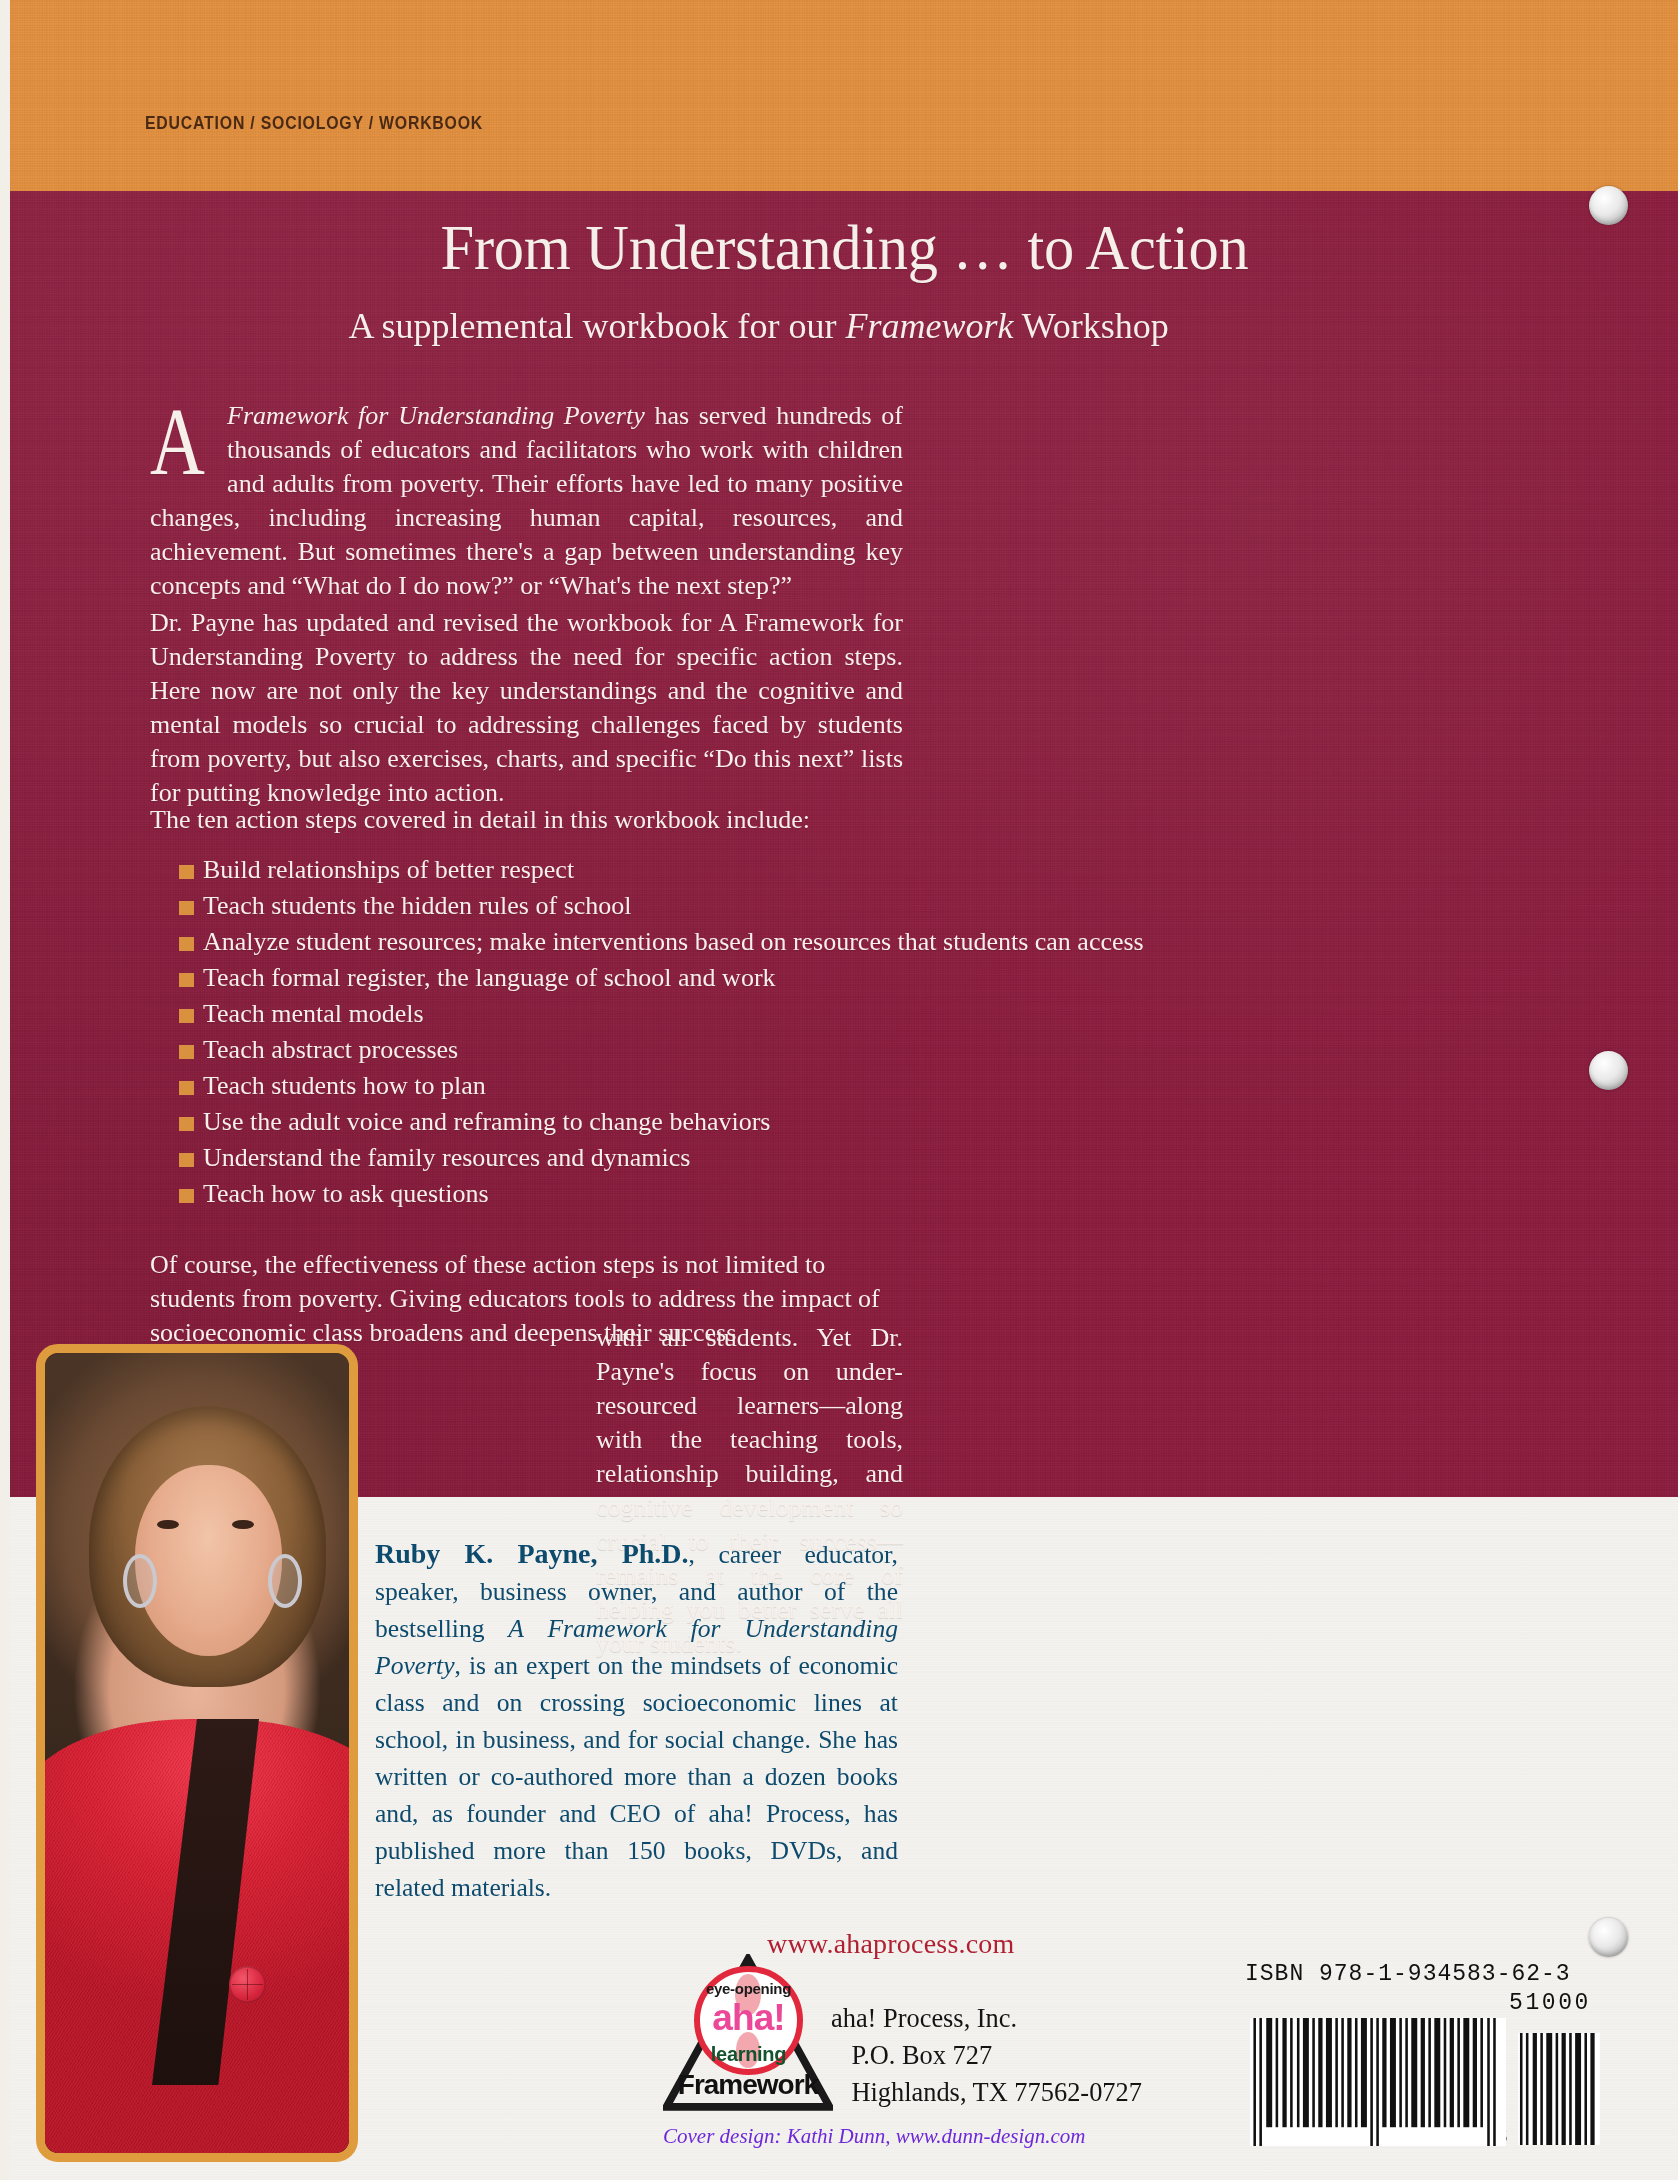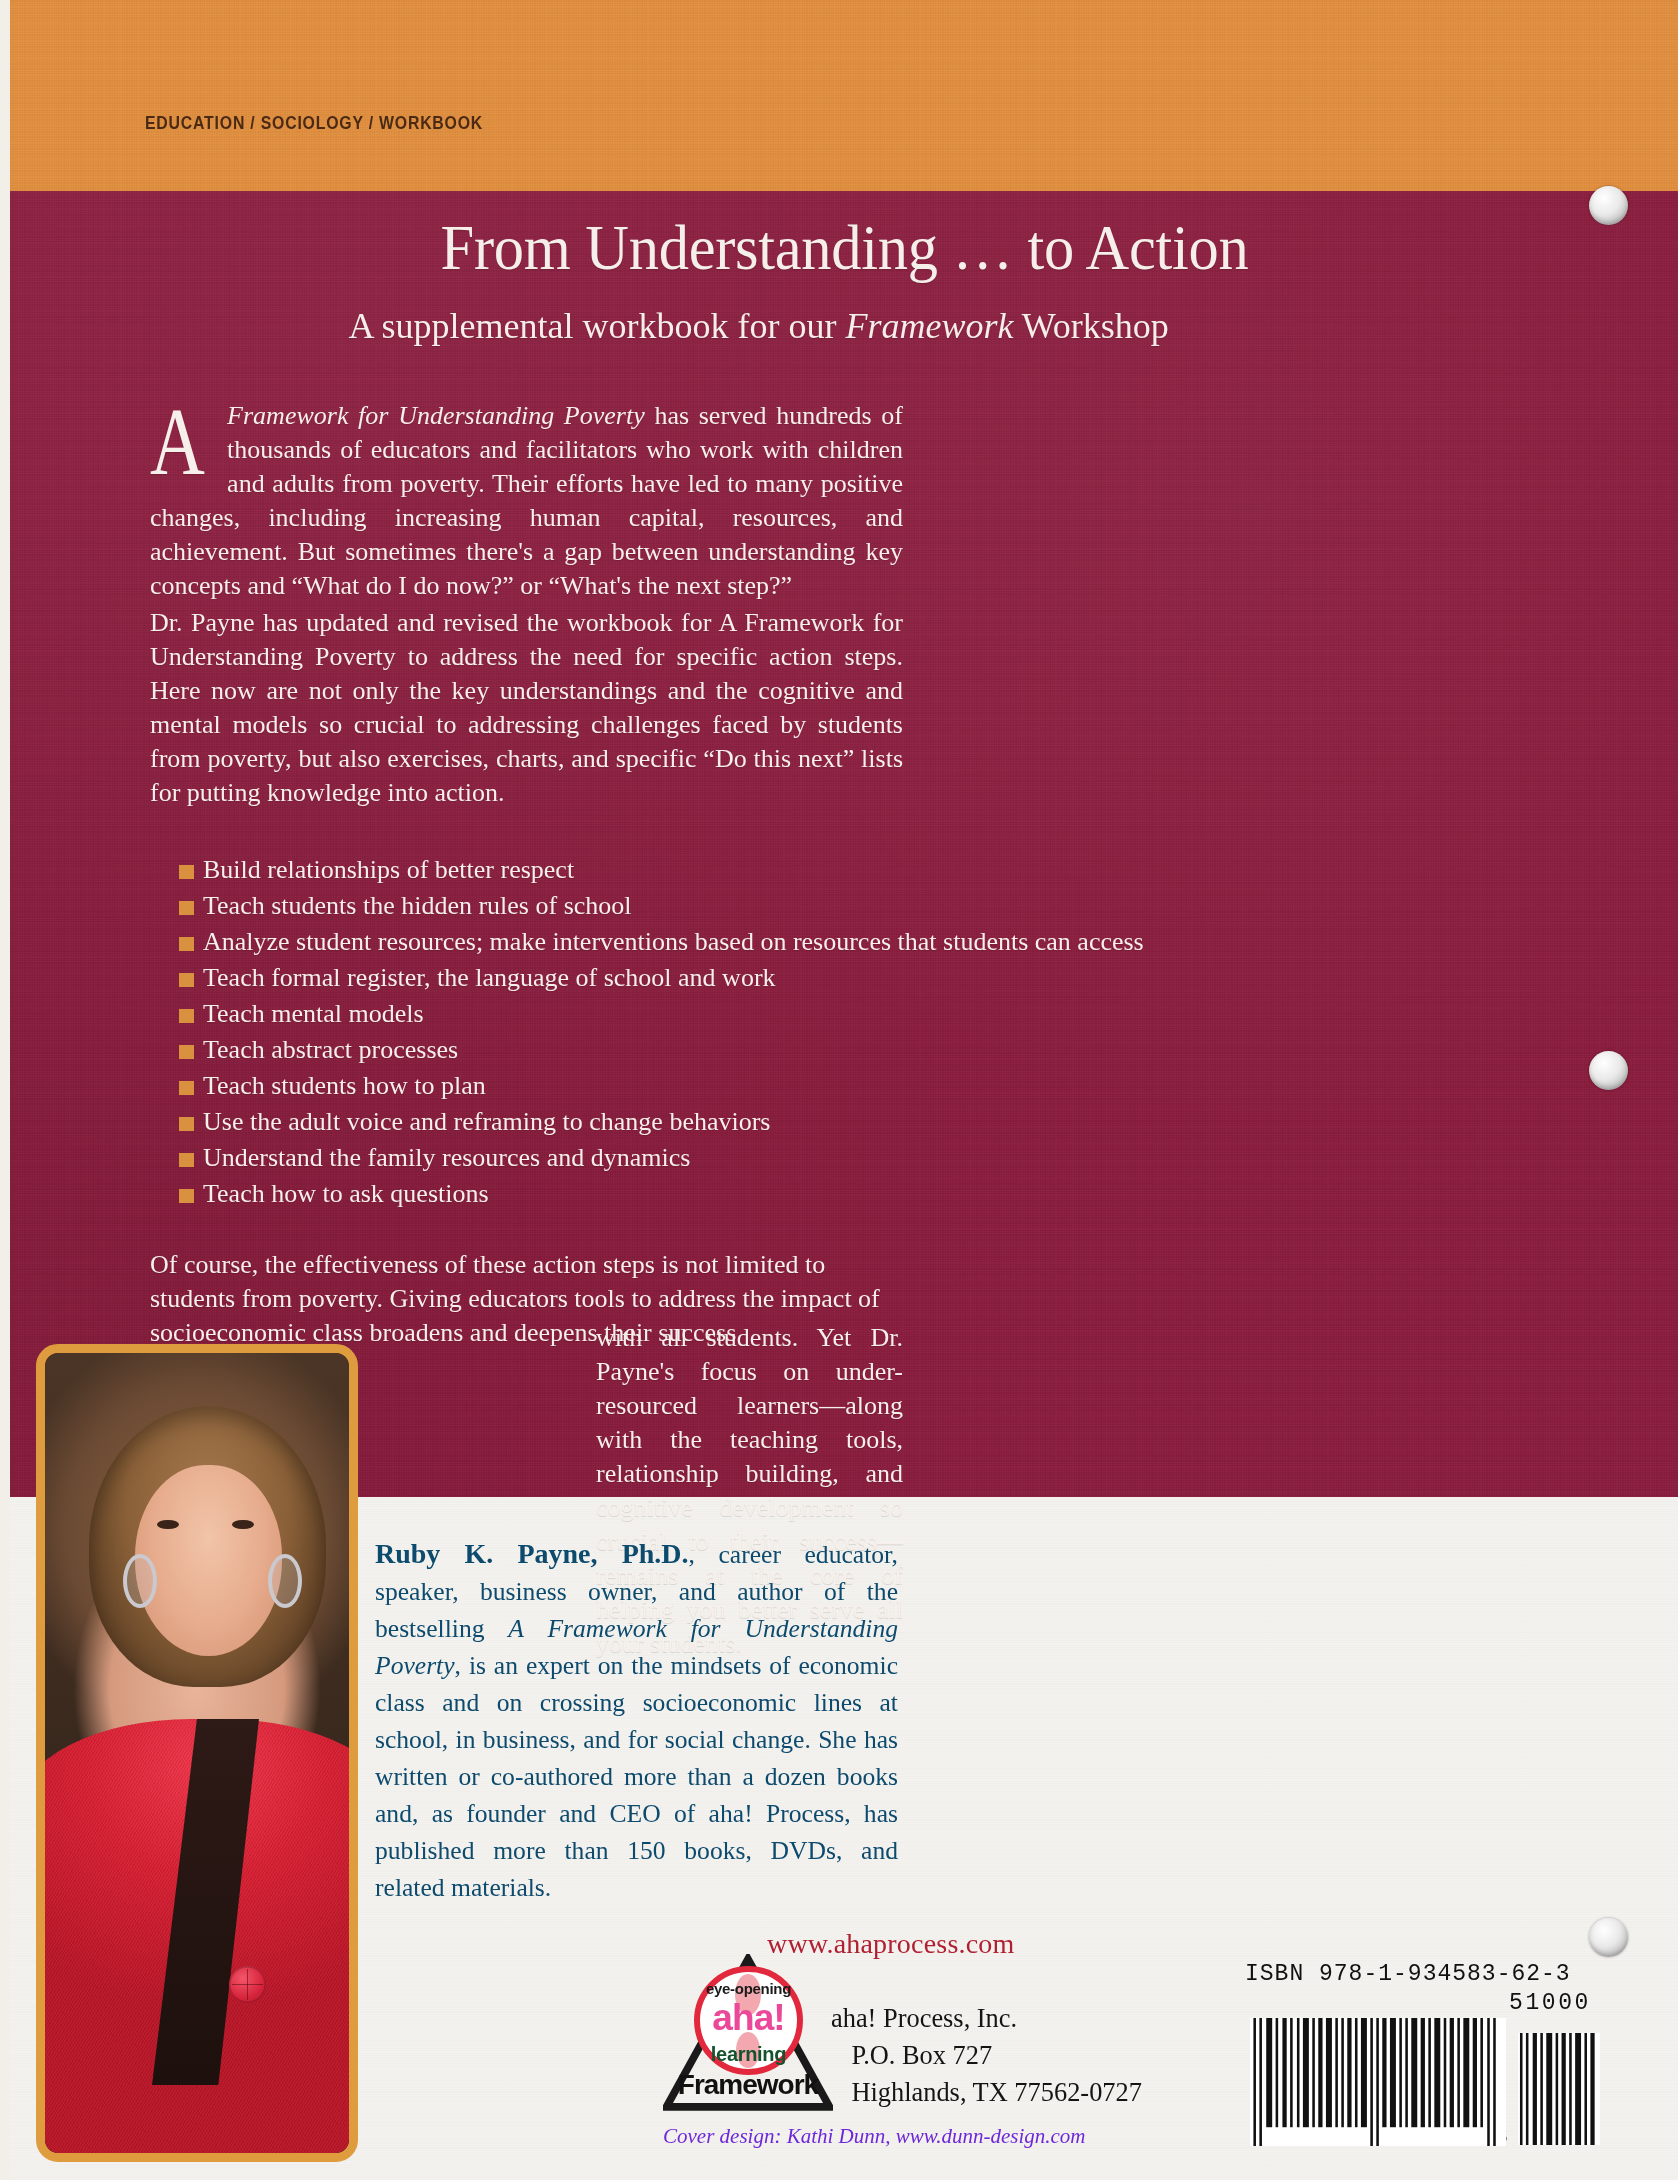--- a/index.html
+++ b/index.html
@@ -457,20 +457,21 @@
   <div class="subtitle">
     <span>A supplemental workbook for our </span><i>Framework</i><span> Workshop</span>
   </div>
 
   <div class="copy-col" id="para-lead">
     <span class="dropcap">A</span><i>Framework for Understanding Poverty</i><span> has served hundreds of thousands of educators and facilitators who work with children and adults from poverty. Their efforts have led to many positive changes, including increasing human capital, resources, and achievement. But sometimes there's a gap between understanding key concepts and “What do I do now?” or “What's the next step?”</span>
   </div>
 
   <div class="copy-col" id="para-two">Dr. Payne has updated and revised the workbook for A Framework for Understanding Poverty to address the need for specific action steps. Here now are not only the key understandings and the cognitive and mental models so crucial to addressing challenges faced by students from poverty, but also exercises, charts, and specific “Do this next” lists for putting knowledge into action.</div>
 
+  <div class="copy-col" id="para-three">The ten action steps covered in detail in this workbook include:</div>
 
   <ul class="bullets">
     <li><span class="sq"></span><span>Build relationships of better respect</span></li>
     <li><span class="sq"></span><span>Teach students the hidden rules of school</span></li>
     <li><span class="sq"></span><span>Analyze student resources; make interventions based on resources that students can access</span></li>
     <li><span class="sq"></span><span>Teach formal register, the language of school and work</span></li>
     <li><span class="sq"></span><span>Teach mental models</span></li>
     <li><span class="sq"></span><span>Teach abstract processes</span></li>
     <li><span class="sq"></span><span>Teach students how to plan</span></li>
     <li><span class="sq"></span><span>Use the adult voice and reframing to change behaviors</span></li>

